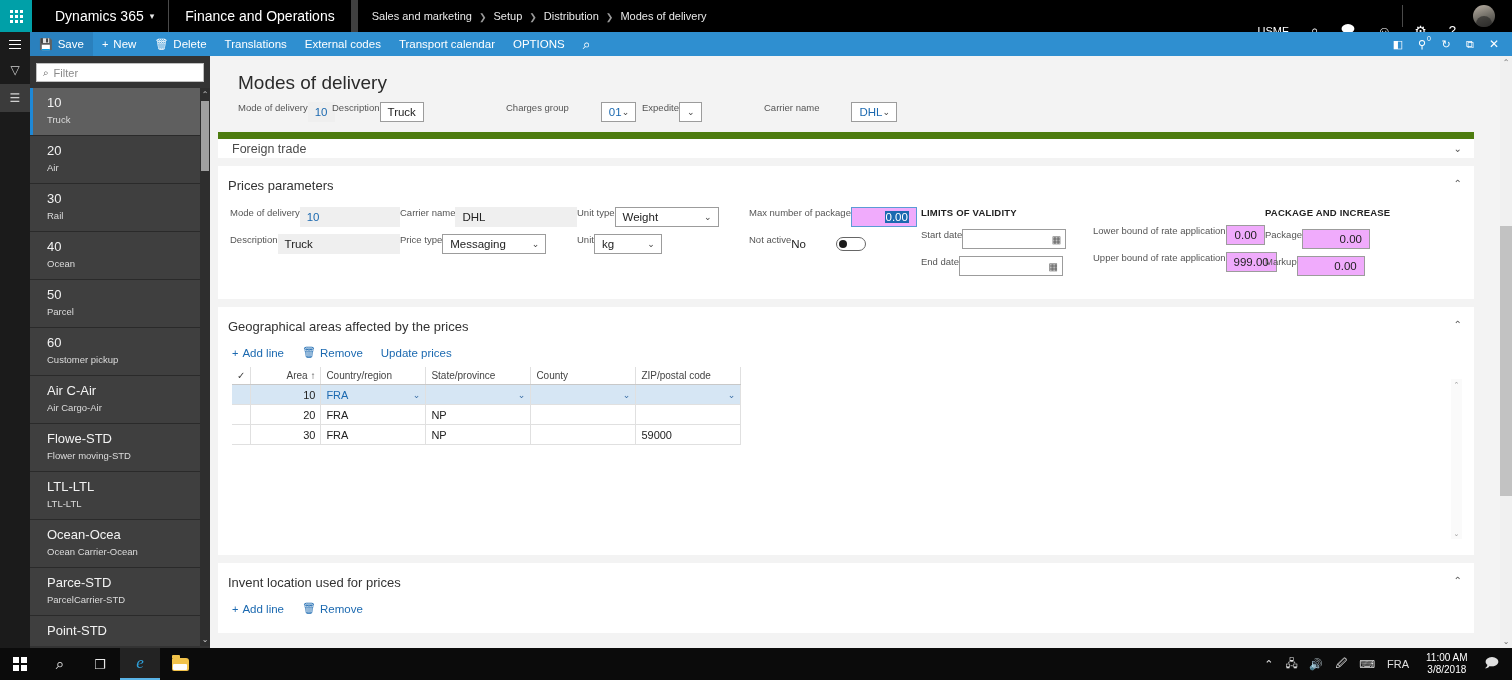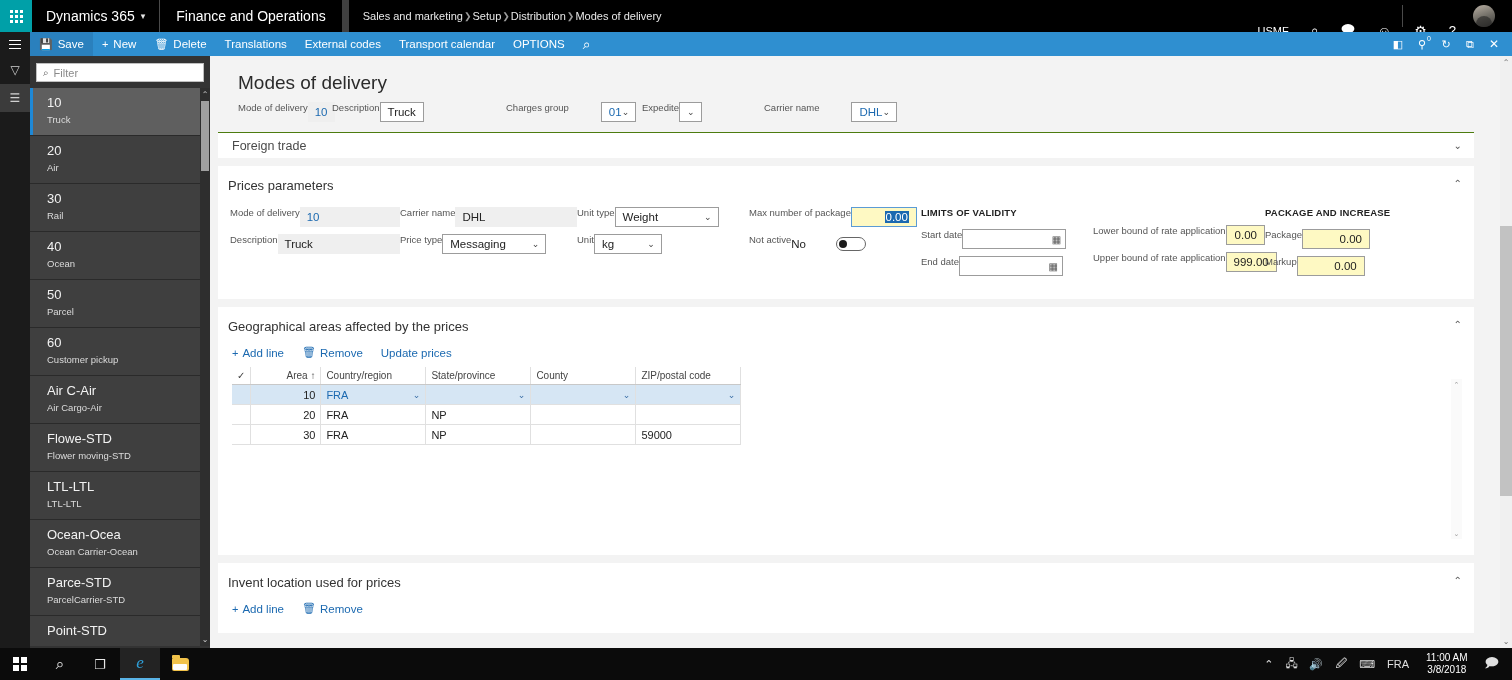--- a/index.html
+++ b/index.html
@@ -18,27 +18,28 @@
   .waffle {
     width: 32px; height: 32px; background: #00a0a8;
     display: flex; align-items: center; justify-content: center;
   }
   .waffle-grid { display: grid; grid-template-columns: repeat(3,3px); grid-gap: 2px; }
   .waffle-grid i { width: 3px; height: 3px; background: #fff; display: block; }
   .brand {
     color: #fff; font-size: 14px; padding: 0 14px; height: 32px;
     display: flex; align-items: center; gap: 6px;
     border-right: 1px solid #4a4a4a;
+    margin-left: 9px;
   }
   .brand .chev { font-size: 9px; opacity: .9; }
   .module {
     color: #fff; font-size: 14px; padding: 0 16px; height: 32px;
     display: flex; align-items: center; border-right: 7px solid #404040;
   }
-  .crumbs { display: flex; align-items: center; padding-left: 14px; gap: 1px; }
+  .crumbs { display: flex; align-items: flex-end; padding-left: 14px; gap: 7px; }
   .crumbs a { color: #e8e8e8; font-size: 11px; text-decoration: none; white-space: nowrap; }
   .crumbs .sep { color: #9a9a9a; font-size: 9px; }
   .topnav-right {
     margin-left: auto; display: flex; align-items: center; height: 32px; padding-right: 8px;
   }
   .tn-item {
     color: #fff; font-size: 11px; height: 40px; padding: 0 11px;
     display: flex; align-items: center; justify-content: center; margin-top: 29px;
   }
   .tn-div { width: 1px; height: 22px; background: #4a4a4a; }
@@ -145,37 +146,37 @@
   .fcombo {
     height: 20px; background: #fff; border: 1px solid #9c9c9c; font-size: 11.5px;
     color: #222; display: flex; align-items: center; padding: 0 6px 0 7px;
   }
   .fcombo.blue { color: #1b69b0; margin-left: 32px; }
   .fcombo .cv { flex: 1; }
   .fcombo .cd { font-size: 9px; color: #444; }
 
   
   .section-bar {
-    margin: 0 38px 0 8px; height: 26px; background: #fff; border-top: 1px solid #4d7c0f;
+    margin: 0 38px 0 8px; height: 26px; background: #fff; border-top: 7px solid #4d7c0f;
     display: flex; align-items: center; padding: 0 12px 0 14px; color: #4a4a4a; font-size: 12.5px;
   }
   .section-bar .chev { margin-left: auto; font-size: 10px; color: #555; }
 
   .card {
     margin: 8px 38px 0 8px; background: #fff; position: relative;
   }
   .card-title { font-size: 13px; color: #333; padding: 12px 0 0 10px; }
   .card-chev { position: absolute; right: 12px; top: 12px; font-size: 10px; color: #555; }
 
   .pp-grid { display: flex; padding: 14px 0 16px 12px; }
   .pp-col { display: flex; flex-direction: column; gap: 7px; }
   .grp-head { font-size: 9.5px; font-weight: bold; color: #222; letter-spacing: .2px; margin-bottom: 4px; }
 
   .numbox {
-    height: 20px; background: #fef9c3; border: 1px solid #9c9c9c; font-size: 11.5px;
+    height: 20px; background: #f0abfc; border: 1px solid #9c9c9c; font-size: 11.5px;
     display: flex; align-items: center; justify-content: flex-end; padding: 0 7px; color: #222;
   }
   .numbox.focus { border: 1px solid #5b9bd5; }
   .numbox .sel { background: #1b69b0; color: #fff; padding: 0 1px; }
   .datebox {
     height: 20px; background: #fff; border: 1px solid #9c9c9c;
     display: flex; align-items: center; justify-content: flex-end; padding: 0 4px;
   }
   .cal-ic { font-size: 10px; color: #555; }
   .toggle-row { display: flex; align-items: center; gap: 30px; height: 20px; }

